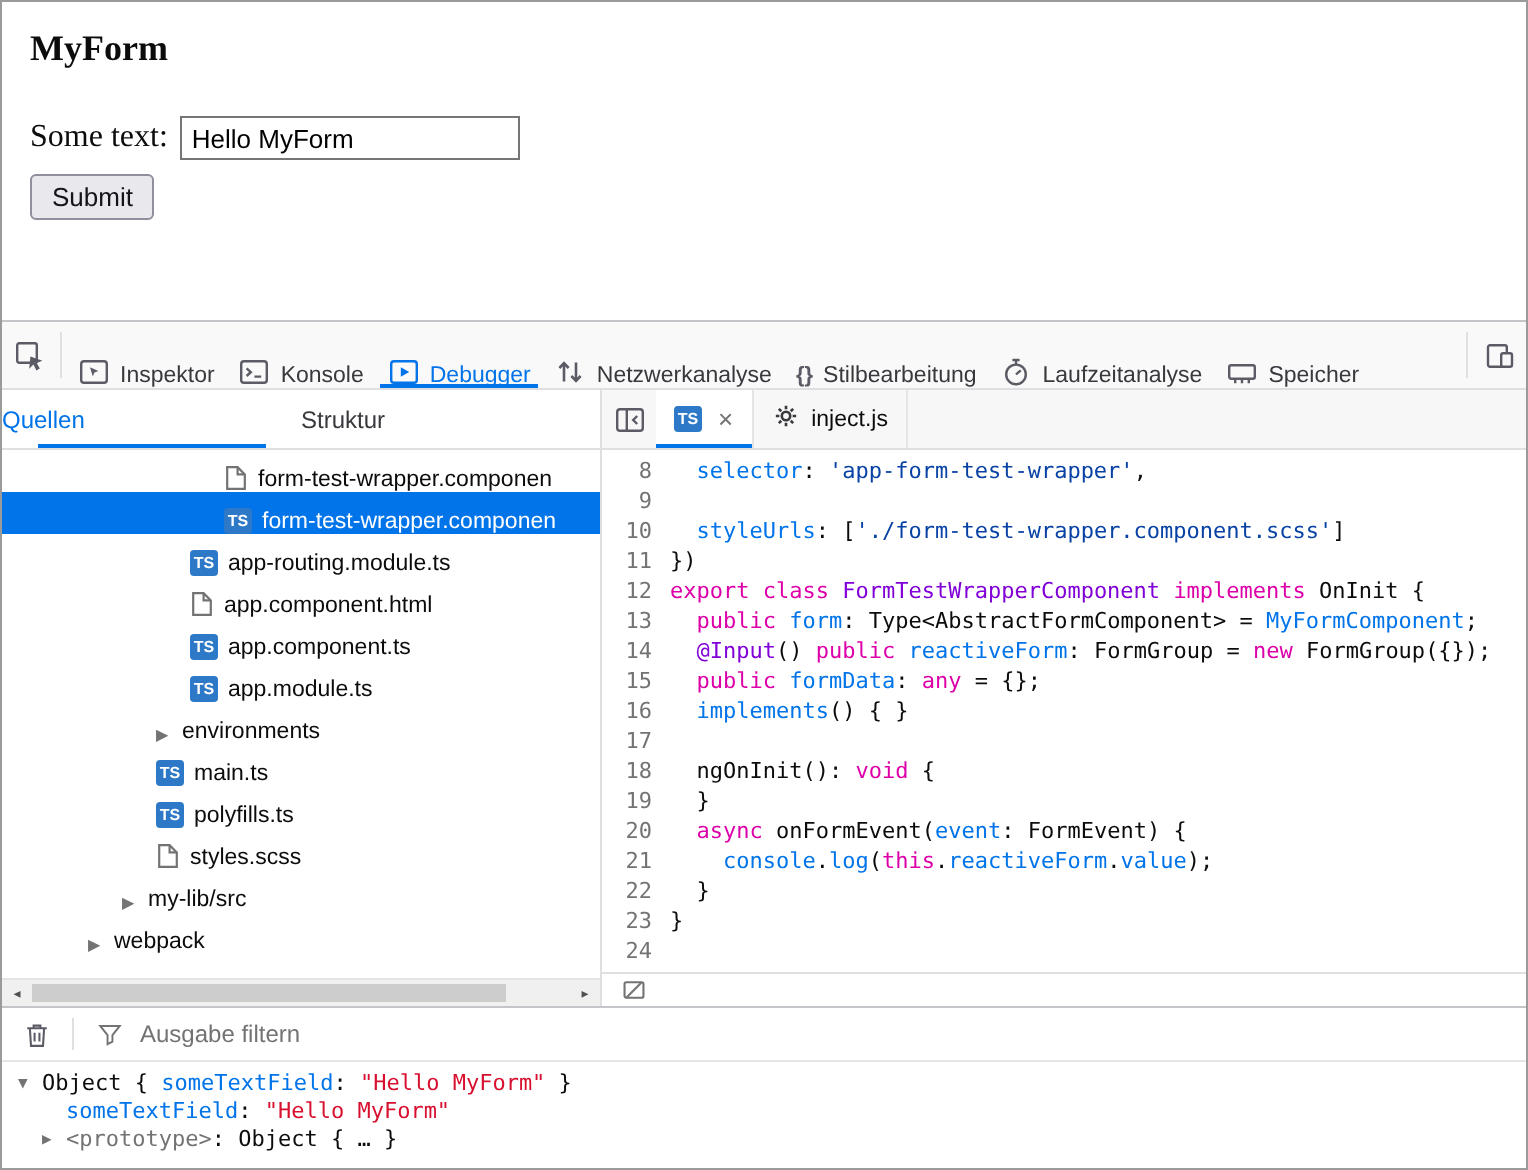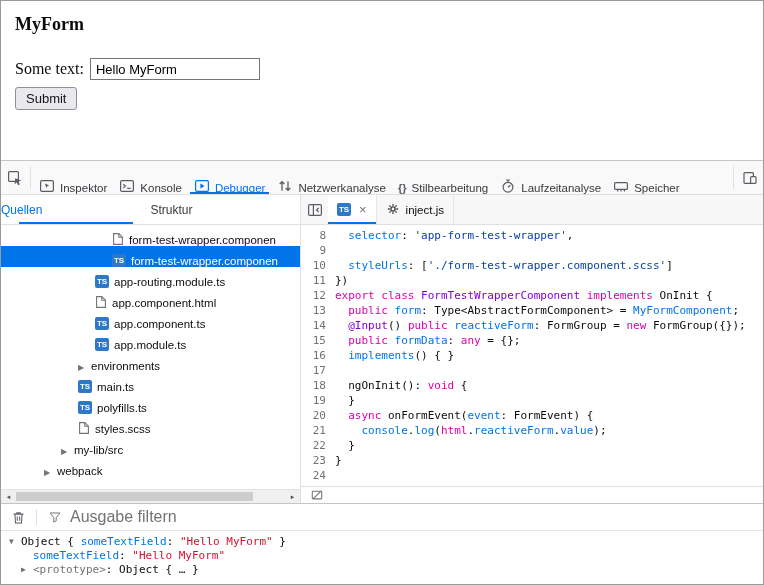--- a/index.html
+++ b/index.html
@@ -68,21 +68,21 @@
   .code{flex:1;overflow:hidden;padding-top:3px;font-family:"DejaVu Sans Mono","Liberation Mono",monospace;
         font-size:11px;line-height:15px}
   .code-row{display:flex;height:15px}
   .ln{width:34px;text-align:right;padding-right:9px;color:#737373;flex:none}
   .cl{white-space:pre}
   .tk-k{color:#dd00a9}.tk-s{color:#0842a4}.tk-v{color:#0074e8}.tk-d{color:#8000d7}.tk-t{color:#0c0c0d}
   .editor-foot{height:17px;border-top:1px solid #dfdfe2;display:flex;align-items:center;padding-left:2px;flex:none}
   
   .console{height:81px;border-top:1px solid #c4c4c9;display:flex;flex-direction:column;background:#fff}
   .confilter{height:27px;border-bottom:1px solid #e5e5e8;display:flex;align-items:center;gap:2px;padding:0 4px;flex:none}
-  .confilter input{border:none;outline:none;background:transparent;flex:1;font-size:16px;color:#0f766e}
+  .confilter input{border:none;outline:none;background:transparent;flex:1;font-size:12px;color:#0f766e}
   .confilter input::placeholder{color:#737373}
   .con-out{flex:1;padding-top:4px;font-family:"DejaVu Sans Mono","Liberation Mono",monospace;font-size:11px;overflow:hidden}
   .con-row{display:flex;align-items:center;height:14px;line-height:14px;white-space:pre}
   .con-twisty{width:12px;flex:none;font-size:8px;color:#737373}
   .ck-obj{color:#0c0c0d}.ck-key{color:#0074e8}.ck-str{color:#d7102f}.ck-proto{color:#737373}.ck-t{color:#0c0c0d}
 </style>
 </head>
 <body>
 
 <div class="page">
@@ -330,21 +330,21 @@
           <div class="code-row">
             <span class="ln">19</span>
             <span class="cl"><span class="tk-t">  }</span></span>
           </div>
           <div class="code-row">
             <span class="ln">20</span>
             <span class="cl"><span class="tk-t">  </span><span class="tk-k">async </span><span class="tk-t">onFormEvent</span><span class="tk-t">(</span><span class="tk-v">event</span><span class="tk-t">: </span><span class="tk-t">FormEvent</span><span class="tk-t">) {</span></span>
           </div>
           <div class="code-row">
             <span class="ln">21</span>
-            <span class="cl"><span class="tk-t">    </span><span class="tk-v">console</span><span class="tk-t">.</span><span class="tk-v">log</span><span class="tk-t">(</span><span class="tk-k">html</span><span class="tk-t">.</span><span class="tk-v">reactiveForm</span><span class="tk-t">.</span><span class="tk-v">value</span><span class="tk-t">);</span></span>
+            <span class="cl"><span class="tk-t">    </span><span class="tk-v">console</span><span class="tk-t">.</span><span class="tk-v">log</span><span class="tk-t">(</span><span class="tk-k">this</span><span class="tk-t">.</span><span class="tk-v">reactiveForm</span><span class="tk-t">.</span><span class="tk-v">value</span><span class="tk-t">);</span></span>
           </div>
           <div class="code-row">
             <span class="ln">22</span>
             <span class="cl"><span class="tk-t">  }</span></span>
           </div>
           <div class="code-row">
             <span class="ln">23</span>
             <span class="cl"><span class="tk-t">}</span></span>
           </div>
           <div class="code-row">

